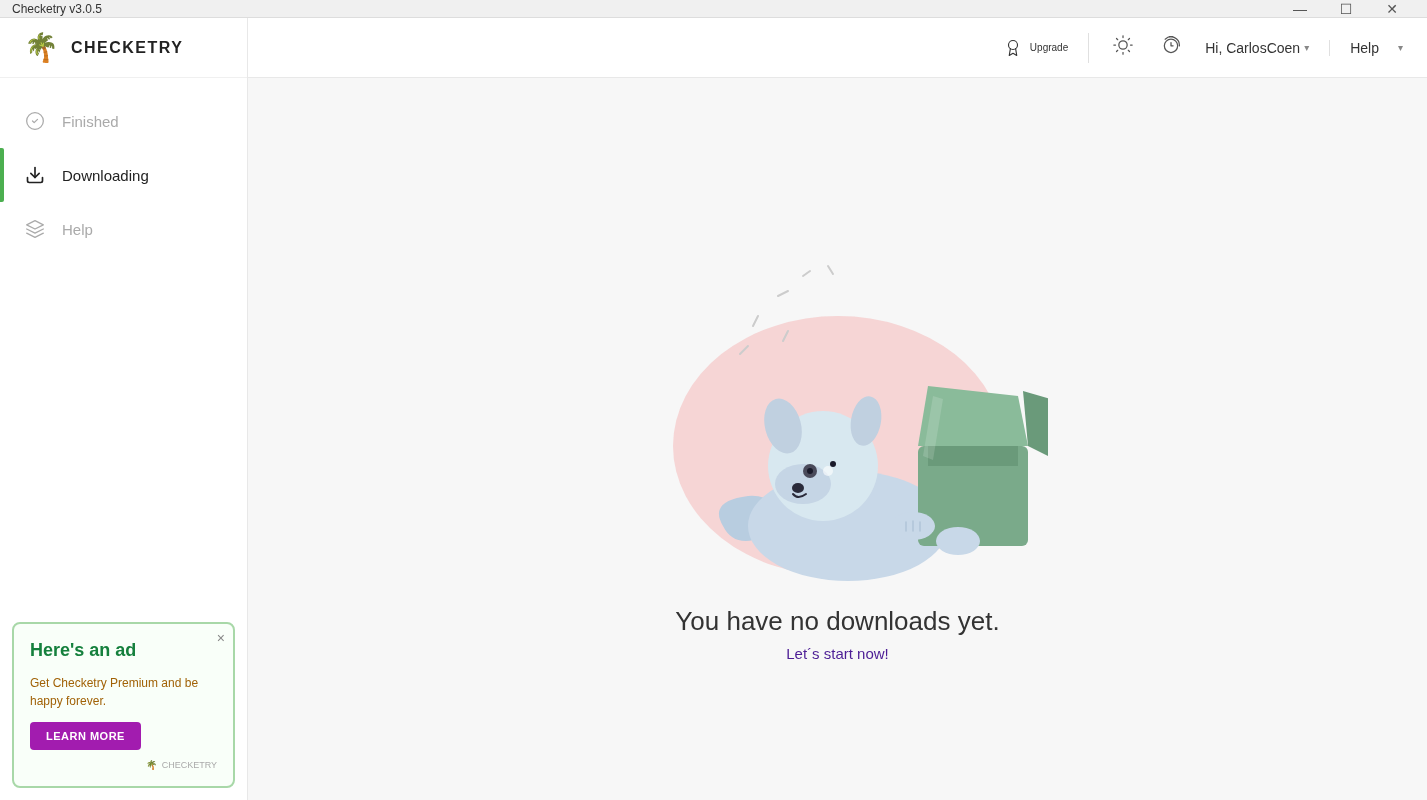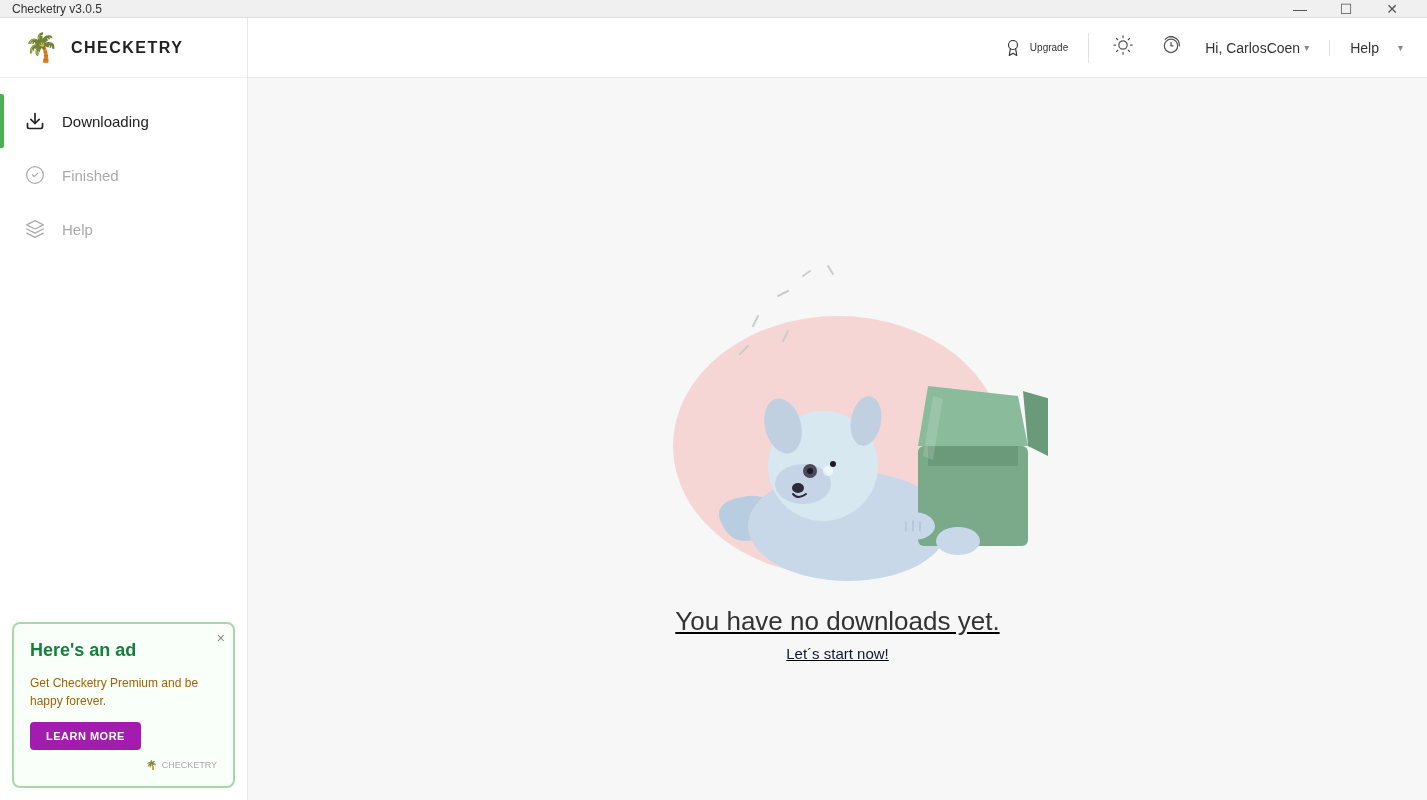--- a/index.html
+++ b/index.html
@@ -142,26 +142,25 @@
     }
 
     .content-area {
       flex: 1;
       display: flex;
       align-items: center;
       justify-content: center;
       flex-direction: column;
       background: #f7f7f7;
       gap: 20px;
-      text-decoration: underline;
     }
 
     .empty-text { text-align: center; }
     .empty-title { font-size: 26px; font-weight: 400; color: #333; margin-bottom: 8px; }
-    .empty-subtitle { font-size: 15px; color: #0f172a; }
+    .empty-subtitle { font-size: 15px; color: #4c1d95; }
 
     
     .illustration-svg {
       width: 420px;
       height: 370px;
     }
 
     
     .chevron { font-size: 10px; color: #888; }
   </style>
@@ -182,39 +181,39 @@
 <div class="app-layout">
 
   <div class="sidebar">
     <div class="logo-area">
       <span class="logo-icon">🌴</span>
       <span class="logo-text">CHECKETRY</span>
     </div>
 
     <div class="nav-items">
 
+      <div class="nav-item">
+        <div class="nav-item-icon">
+          <svg width="20" height="20" viewBox="0 0 24 24" fill="none" stroke="currentColor" stroke-width="1.5" stroke-linecap="round" stroke-linejoin="round">
+            <circle cx="12" cy="12" r="10"></circle>
+            <polyline points="9 12 11 14 15 10"></polyline>
+          </svg>
+        </div>
+        <span class="nav-item-label">Finished</span>
+      </div>
+
       <div class="nav-item active">
         <div class="nav-item-icon">
           <svg width="20" height="20" viewBox="0 0 24 24" fill="none" stroke="currentColor" stroke-width="2" stroke-linecap="round" stroke-linejoin="round">
             <path d="M21 15v4a2 2 0 0 1-2 2H5a2 2 0 0 1-2-2v-4"></path>
             <polyline points="7 10 12 15 17 10"></polyline>
             <line x1="12" y1="15" x2="12" y2="3"></line>
           </svg>
         </div>
         <span class="nav-item-label">Downloading</span>
-      </div>
-
-      <div class="nav-item">
-        <div class="nav-item-icon">
-          <svg width="20" height="20" viewBox="0 0 24 24" fill="none" stroke="currentColor" stroke-width="1.5" stroke-linecap="round" stroke-linejoin="round">
-            <circle cx="12" cy="12" r="10"></circle>
-            <polyline points="9 12 11 14 15 10"></polyline>
-          </svg>
-        </div>
-        <span class="nav-item-label">Finished</span>
       </div>
 
       <div class="nav-item">
         <div class="nav-item-icon">
           <svg width="20" height="20" viewBox="0 0 24 24" fill="none" stroke="currentColor" stroke-width="1.5" stroke-linecap="round" stroke-linejoin="round">
             <polygon points="12 2 2 7 12 12 22 7 12 2"></polygon>
             <polyline points="2 12 12 17 22 12"></polyline>
             <polyline points="2 17 12 22 22 17"></polyline>
           </svg>
         </div>

